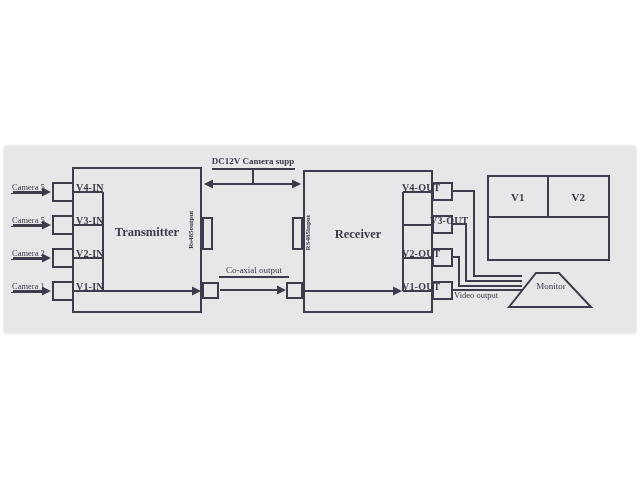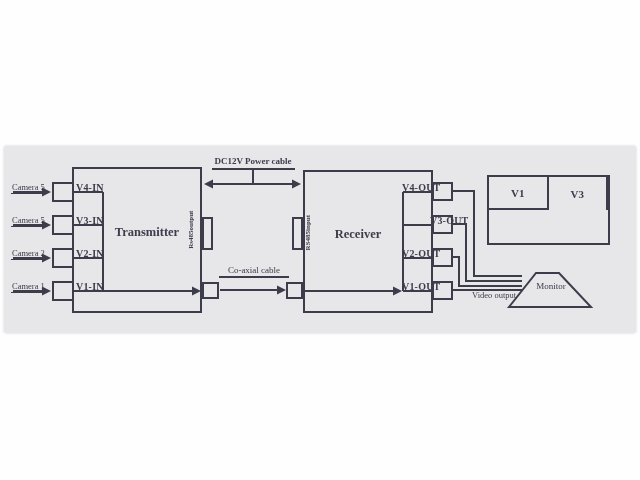--- a/index.html
+++ b/index.html
@@ -10,21 +10,21 @@
   .box{position:absolute;border:2px solid #3c3c4b;background:transparent;box-sizing:border-box;}
   .conn{position:absolute;border:2px solid #3c3c4b;background:#e7e6e8;box-sizing:border-box;z-index:4;}
   .lbl{position:absolute;color:#3c3c4b;white-space:nowrap;z-index:5;line-height:1.05;}
   .title{font-weight:bold;font-size:12.5px;text-align:center;}
   .port{font-weight:bold;font-size:10px;letter-spacing:.2px;}
   .camlbl{font-size:8.5px;border-bottom:1.5px solid #3c3c4b;padding:0 1px 1px 1px;}
   .vtext{font-weight:bold;font-size:7px;text-align:center;transform:rotate(-90deg);}
   .caption{font-size:9px;text-align:center;}
   .small{font-size:8.5px;}
   svg.wires{position:absolute;left:0;top:0;z-index:3;}
-  .monitor{position:absolute;left:487px;top:175px;width:123px;height:70px;border:2px solid #3c3c4b;
+  .monitor{position:absolute;left:487px;top:175px;width:123px;height:86px;border:2px solid #3c3c4b;
            box-sizing:border-box;display:grid;grid-template-columns:1fr 1fr;grid-template-rows:1fr 1fr;z-index:4;}
   .cell{display:flex;align-items:center;justify-content:center;font-weight:bold;font-size:11px;box-sizing:border-box;}
   .cell.c1{border-right:2px solid #3c3c4b;border-bottom:2px solid #3c3c4b;}
   .cell.c2{border-bottom:2px solid #3c3c4b;}
   .cell.c3{border-right:2px solid #3c3c4b;}
 </style>
 </head>
 <body>
 
 <div class="stage">
@@ -92,33 +92,33 @@
   <div class="lbl port" style="left:76px;top:183px;">V4-IN</div>
   <div class="lbl port" style="left:76px;top:216px;">V3-IN</div>
   <div class="lbl port" style="left:76px;top:249px;">V2-IN</div>
   <div class="lbl port" style="left:76px;top:282px;">V1-IN</div>
 
   <div class="conn" style="left:202px;top:217px;width:11px;height:33px;"></div>
   <div class="conn" style="left:202px;top:282px;width:17px;height:17px;"></div>
   <div class="conn" style="left:292px;top:217px;width:11px;height:33px;"></div>
   <div class="conn" style="left:286px;top:282px;width:17px;height:17px;"></div>
 
-  <div class="lbl caption" style="left:203px;top:157px;width:100px;font-weight:bold;">DC12V Power cable</div>
-  <div class="lbl caption" style="left:204px;top:266px;width:100px;">Co-axial cable</div>
+  <div class="lbl caption" style="left:203px;top:157px;width:100px;font-weight:bold;">DC12V Camera supp</div>
+  <div class="lbl caption" style="left:204px;top:266px;width:100px;">Co-axial output</div>
 
   <div class="lbl port" style="left:402px;top:183px;">V4-OUT</div>
   <div class="lbl port" style="left:402px;top:216px;padding-left:28px;">V3-OUT</div>
   <div class="lbl port" style="left:402px;top:249px;">V2-OUT</div>
   <div class="lbl port" style="left:402px;top:282px;">V1-OUT</div>
 
   <div class="conn" style="left:432px;top:182px;width:21px;height:19px;"></div>
   <div class="conn" style="left:432px;top:215px;width:21px;height:19px;"></div>
   <div class="conn" style="left:432px;top:248px;width:21px;height:19px;"></div>
   <div class="conn" style="left:432px;top:281px;width:21px;height:19px;"></div>
 
-  <div class="lbl small" style="left:454px;top:291px;padding-left:18px;">Video output</div>
+  <div class="lbl small" style="left:454px;top:291px;">Video output</div>
 
   <div class="monitor">
     <div class="cell c1">V1</div>
-    <div class="cell c3">V3</div>
+    <div class="cell c2">V2</div>
   </div>
   <div class="lbl caption" style="left:516px;top:282px;width:70px;z-index:6;">Monitor</div>
 </div>
 
 </body></html>

